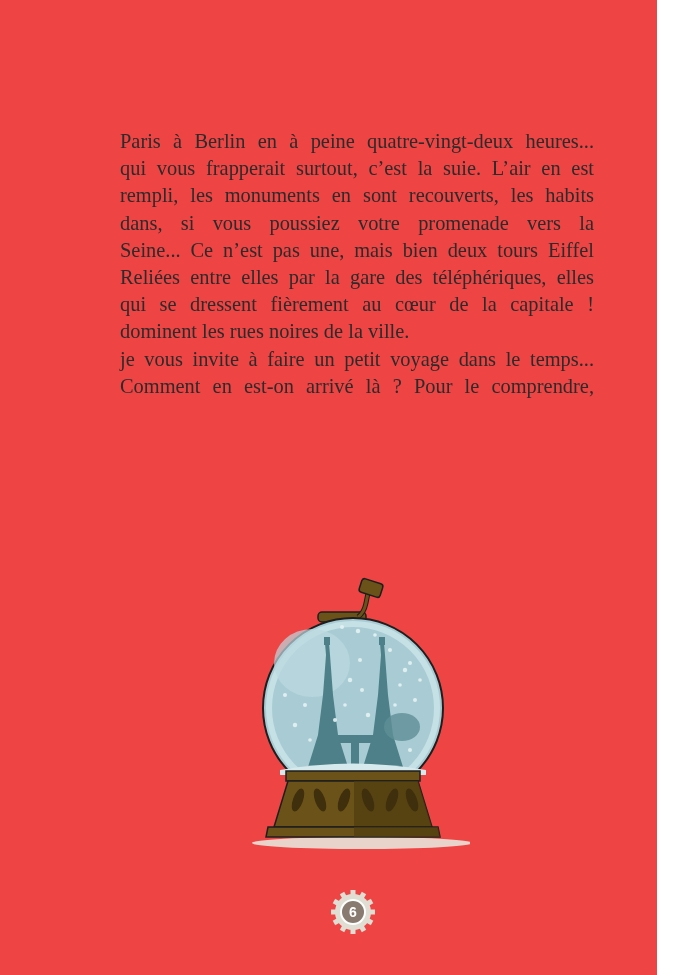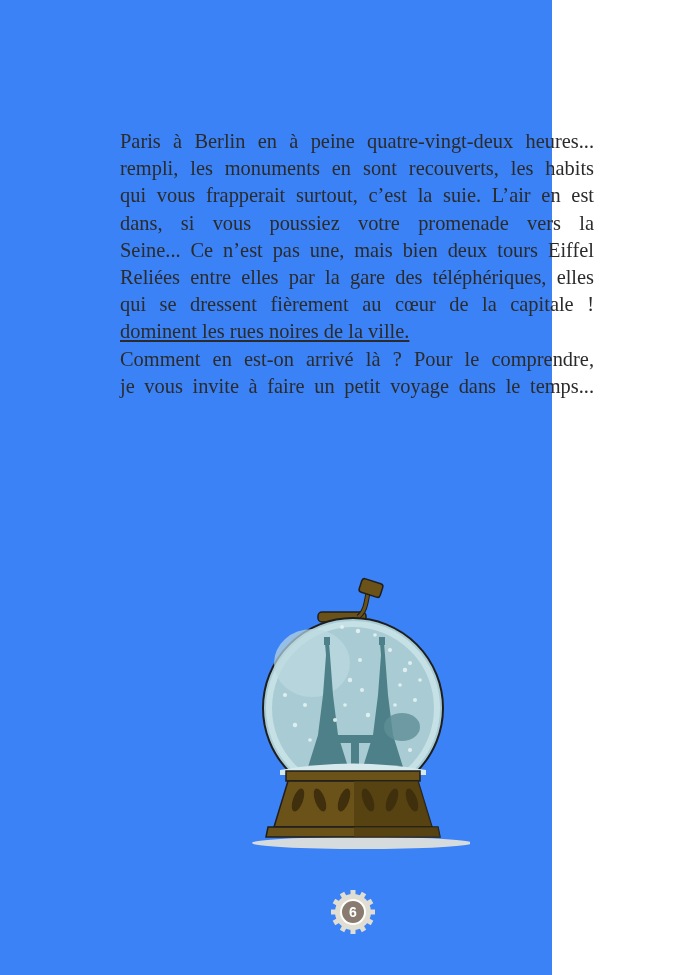--- a/index.html
+++ b/index.html
@@ -10,43 +10,42 @@
     body {
       width: 700px;
       height: 975px;
       position: relative;
       overflow: hidden;
       font-family: "Liberation Serif", "DejaVu Serif", serif;
     }
     .page {
       position: absolute;
       left: 0; top: 0;
-      width: 552px;
+      width: 657px;
       height: 975px;
-      background: #3b82f6;
+      background: #ef4444;
     }
     .text-block {
       position: absolute;
       left: 120px;
       top: 128px;
       width: 474px;
       color: #2b2b2b;
       font-size: 20.4px;
       line-height: 27.2px;
     }
     .line {
       display: block;
       white-space: nowrap;
       text-align: justify;
       text-align-last: justify;
       height: 27.2px;
     }
     .line.last {
       text-align-last: left;
-      text-decoration: underline;
     }
     .illustration {
       position: absolute;
       left: 250px;
       top: 575px;
       width: 220px;
       height: 280px;
     }
     .page-number-badge {
       position: absolute;
@@ -68,29 +67,29 @@
       font-size: 14px;
     }
   </style>
 </head>
 <body>
 
 <div class="page">
 
   <div class="text-block">
     <span class="line">Paris à Berlin en à peine quatre-vingt-deux heures...</span>
+    <span class="line">qui vous frapperait surtout, c’est la suie. L’air en est</span>
     <span class="line">rempli, les monuments en sont recouverts, les habits</span>
-    <span class="line">qui vous frapperait surtout, c’est la suie. L’air en est</span>
     <span class="line">dans, si vous poussiez votre promenade vers la</span>
     <span class="line">Seine... Ce n’est pas une, mais bien deux tours Eiffel</span>
     <span class="line">Reliées entre elles par la gare des téléphériques, elles</span>
     <span class="line">qui se dressent fièrement au cœur de la capitale !</span>
     <span class="line last">dominent les rues noires de la ville.</span>
+    <span class="line">je vous invite à faire un petit voyage dans le temps...</span>
     <span class="line">Comment en est-on arrivé là ? Pour le comprendre,</span>
-    <span class="line">je vous invite à faire un petit voyage dans le temps...</span>
   </div>
 
   <div class="illustration">
     <svg width="220" height="280" viewBox="0 0 220 280">
 
       <ellipse cx="112" cy="268" rx="110" ry="6" fill="#e8e4da" opacity="0.9"></ellipse>
 
       <rect x="68" y="37" width="48" height="10" rx="4" fill="#6b5219" stroke="#1e1e1e" stroke-width="1.5"></rect>
       <path d="M108 42 Q114 38 116 28 L118 18" stroke="#1e1e1e" stroke-width="5" fill="none"></path>
       <path d="M108 42 Q114 38 116 28 L118 18" stroke="#6b5219" stroke-width="3" fill="none"></path>

